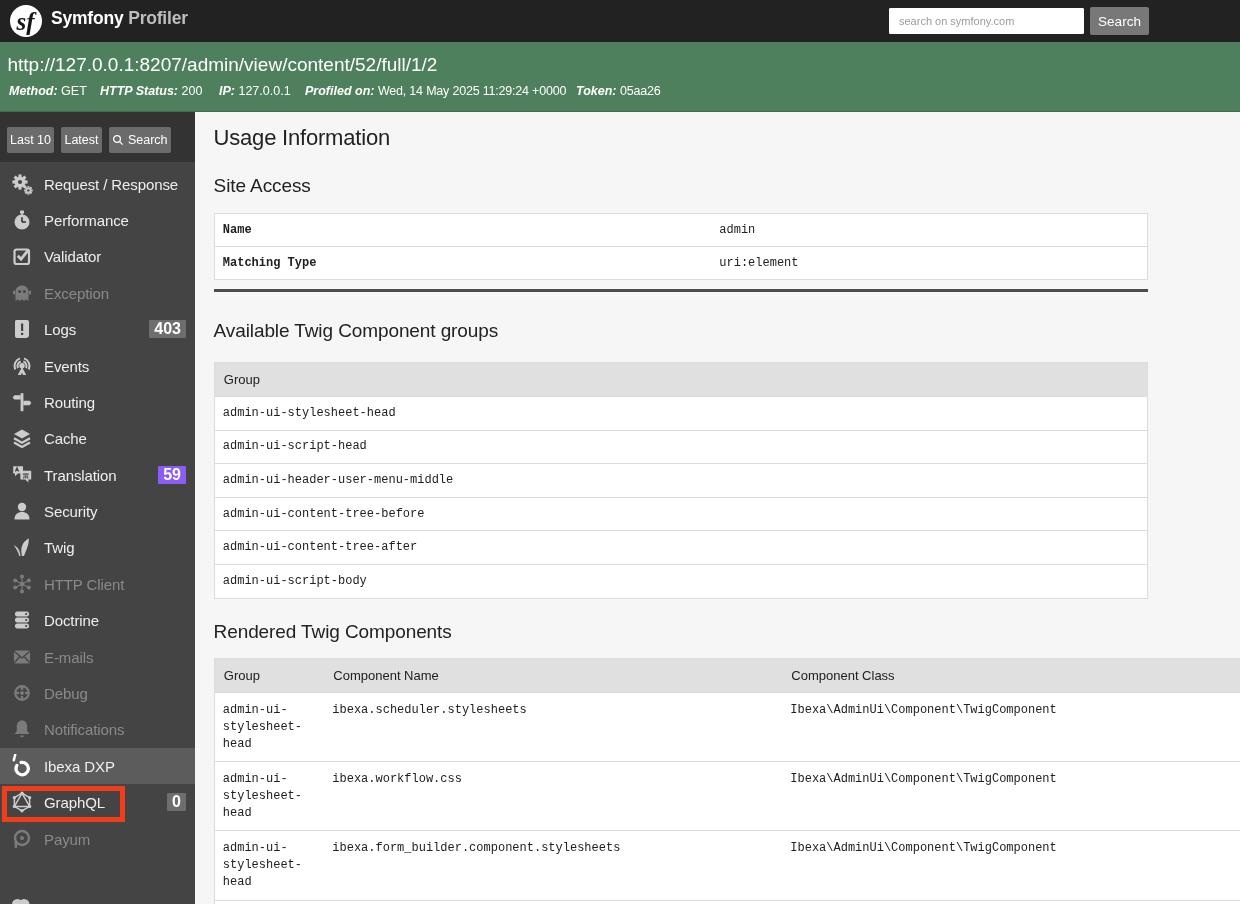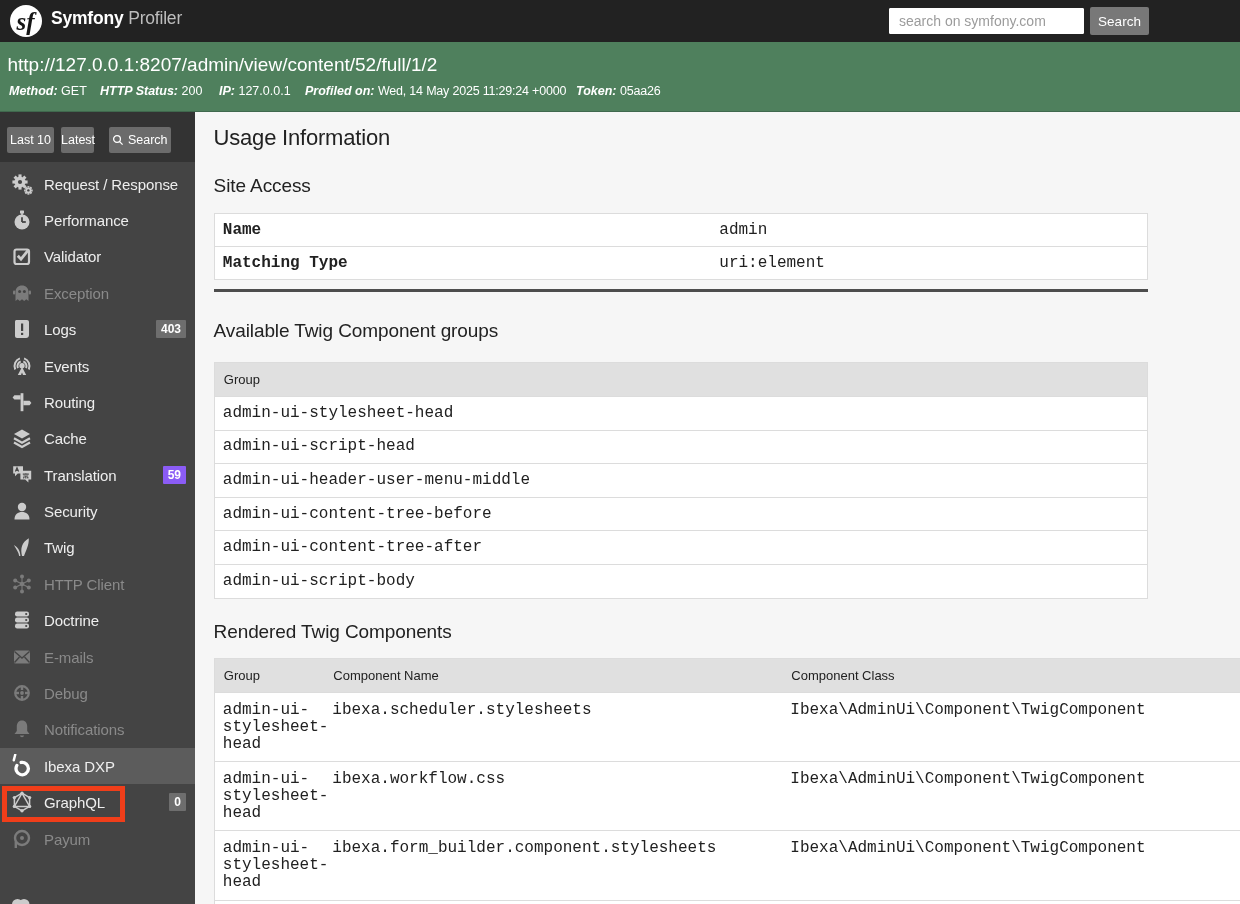--- a/index.html
+++ b/index.html
@@ -1,45 +1,45 @@
 <!DOCTYPE html>
 <html><head>
 <meta charset="utf-8">
 <style>
 * { margin:0; padding:0; box-sizing:border-box; }
 html,body { width:1240px; height:904px; overflow:hidden; font-family:"Liberation Sans", sans-serif; background:#f6f6f6; position:relative; }
 .topbar { position:absolute; left:0; top:0; width:1240px; height:42px; background:#222222; }
 .logo { position:absolute; left:10px; top:5px; width:32px; height:32px; }
 .brand { position:absolute; left:51px; top:10px; font-size:17.5px; line-height:17.5px; font-weight:bold; color:#fff; letter-spacing:-0.2px; }
-.brand .muted { font-weight:normal; color:#bdbdbd; }
-.searchbox { position:absolute; left:889px; top:8px; width:195px; height:26px; background:#fff; border:1px solid #fff; border-radius:1px; font-size:14px; color:#999; padding-left:9px; font-family:"Liberation Sans", sans-serif; }
+.brand .muted { font-weight:bold; color:#bdbdbd; }
+.searchbox { position:absolute; left:889px; top:8px; width:195px; height:26px; background:#fff; border:1px solid #fff; border-radius:1px; font-size:11px; color:#999; padding-left:9px; font-family:"Liberation Sans", sans-serif; }
 .searchbox::placeholder { color:#9b9b9b; }
 .searchbtn { position:absolute; left:1090px; top:7px; width:59px; height:28px; background:#787878; border:none; border-radius:2px; color:#fff; font-size:13.5px; font-family:"Liberation Sans", sans-serif; }
 .greenbar { position:absolute; left:0; top:42px; width:1240px; height:70px; background:#4f805d; color:#fff; border-bottom:1px solid #40694e; z-index:3; }
 .url { position:absolute; left:7.5px; top:13px; font-size:19px; line-height:19px; color:#fff; }
 .meta { position:absolute; left:0; top:43px; font-size:12.5px; line-height:12.5px; color:#fff; white-space:nowrap; width:1240px; height:14px; }
 .meta > span { position:absolute; top:0; }
 .meta b { font-weight:bold;font-style:italic; }
 .sidebar { position:absolute; left:0; top:112px; width:195px; height:792px; background:#444444;text-decoration:underline; }
 .shortcuts { position:absolute; left:0; top:0; width:195px; height:50px; background:#333333; }
 .sbtn { position:absolute; top:15.3px; height:26px; background:#6b6b6b; border:none; border-radius:2px; color:#fff; font-size:12.5px; font-family:"Liberation Sans", sans-serif; text-align:center; }
 .menu { position:absolute; left:0; top:53.4px; width:195px; list-style:none; }
 .menu li { position:relative; height:36.4px; display:flex; align-items:center; }
 .menu li .ico { position:absolute; left:10px; top:50%; margin-top:-12px; width:24px; height:24px; }
 .menu li .lbl { position:absolute; left:44px; top:50%; transform:translateY(-50%); font-size:15px; letter-spacing:-0.1px; color:#eeeeee; white-space:nowrap; }
 .menu li.dis .lbl { color:#8a8a8a; }
 .menu li.sel { background:#5c5c5c; }
-.badge { position:absolute; right:9px; top:50%; transform:translateY(-50%); height:18px; line-height:18px; padding:0 5px; border-radius:1px; background:#6e6e6e; color:#fff; font-size:12px; font-weight:bold; }
+.badge { position:absolute; right:9px; top:50%; transform:translateY(-50%); height:18px; line-height:18px; padding:0 5px; border-radius:1px; background:#6e6e6e; color:#fff; font-size:16px; font-weight:bold; }
 .badge.red { background:#8b5cf6; }
 .orange-rect { position:absolute; left:2px; top:674px; width:123px; height:36px; border:5px solid #f03e1a; z-index:5; }
 .content { position:absolute; left:195px; top:112px; width:1045px; height:792px; overflow:hidden; }
 h2.title { position:absolute; left:18.6px; top:15.3px; font-size:22px; line-height:22px; letter-spacing:-0.2px; font-weight:normal; color:#222; }
 h3.sec { position:absolute; font-size:19px; line-height:19px; letter-spacing:-0.1px; font-weight:normal; color:#222; left:18.6px; }
 table { border-collapse:collapse; table-layout:fixed; background:#fff; border:1px solid #dcdcdc; }
-td, th { border:none; border-bottom:1px solid #dcdcdc; font-size:16px; font-family:"Liberation Mono", monospace; color:#212121; padding:8px 8px; vertical-align:top; text-align:left; line-height:17px; }
+td, th { border:none; border-bottom:1px solid #dcdcdc; font-size:12px; font-family:"Liberation Mono", monospace; color:#212121; padding:8px 8px; vertical-align:top; text-align:left; line-height:17px; }
 th { background:#e0e0e0; font-family:"Liberation Sans", sans-serif; font-size:13px; font-weight:normal; color:#212121; padding:8px 9px; }
 .t1 { position:absolute; left:18.8px; top:101px; width:934px; }
 .t1 td { padding:7.5px 8px; }
 .rule { position:absolute; left:18.8px; top:177.4px; width:934px; height:0; border-top:3px solid #4d4d4d; }
 .t2 { position:absolute; left:18.8px; top:250px; width:934px; }
 .t2 td { padding:7.8px 8px; }
 .t3wrap { position:absolute; left:18.8px; top:546px; width:1026.2px; overflow:hidden; }
 .t3 { width:1300px; }
 .t3 td { padding:8.6px 8px; }
 .mono-b { font-weight:bold; }
@@ -61,21 +61,21 @@
     <span style="left:9px"><b>Method:</b> GET</span>
     <span style="left:100px"><b>HTTP Status:</b> 200</span>
     <span style="left:219px"><b>IP:</b> 127.0.0.1</span>
     <span style="left:305px"><b>Profiled on:</b> <span style="letter-spacing:-0.2px">Wed, 14 May 2025 11:29:24 +0000</span></span>
     <span style="left:576px"><b>Token:</b> <span style="letter-spacing:-0.2px">05aa26</span></span>
   </div>
 </div>
 <div class="sidebar">
   <div class="shortcuts">
     <button class="sbtn" style="left:7px; width:47px;">Last 10</button>
-    <button class="sbtn" style="left:61px; width:33px;">Latest</button>
+    <button class="sbtn" style="left:61px; width:41px;">Latest</button>
     <button class="sbtn" style="left:109px; width:62px;"><svg style="vertical-align:-2px" width="12" height="12" viewBox="0 0 12 12">
           <circle cx="5" cy="5" r="3.4" fill="none" stroke="#fff" stroke-width="1.3"></circle>
           <line x1="7.6" y1="7.6" x2="10.6" y2="10.6" stroke="#fff" stroke-width="1.3"></line>
         </svg> Search</button>
   </div>
   <ul class="menu">
     <li>
         <svg class="ico" viewBox="0 0 24 24">
           <g fill="#cccccc">
             <circle cx="10" cy="10" r="5.6"></circle>

